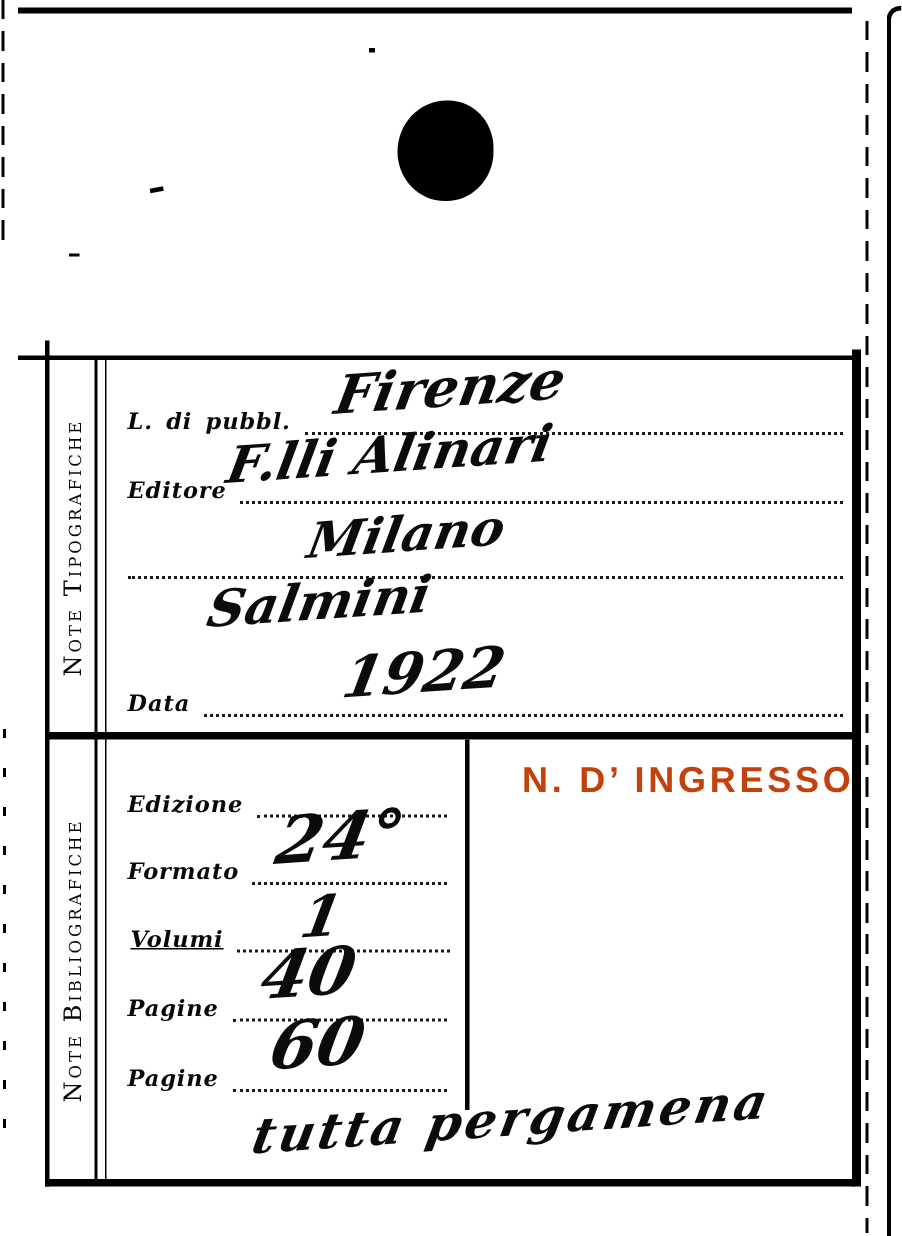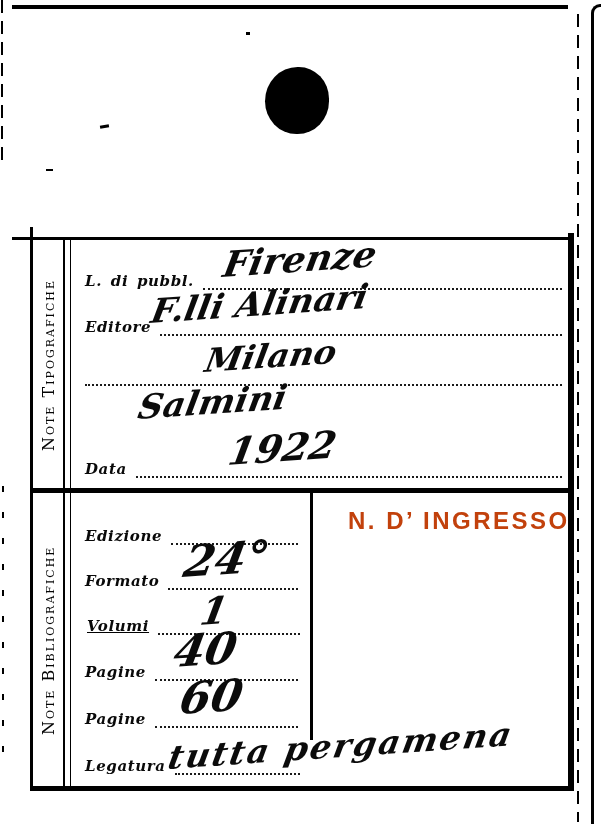--- a/index.html
+++ b/index.html
@@ -109,20 +109,16 @@
       <span class="dots"></span>
     </div>
     <div class="hw" style="left:140px;top:132px;font-size:44px;">40</div>
 
     <div class="row" style="left:55px;top:210px;width:213px;">
       <span class="lbl">Pagine</span>
       <span class="dots"></span>
     </div>
     <div class="hw" style="left:146px;top:179px;font-size:44px;">60</div>
 
-    <div class="row" style="left:55px;top:257px;width:215px;">
-      <span class="lbl">Legatura</span>
-      <span class="dots"></span>
-    </div>
     <div class="hw" style="left:135px;top:244px;font-size:33px;letter-spacing:2px;">tutta pergamena</div>
   </div>
 
 </div>
 
 </body></html>

